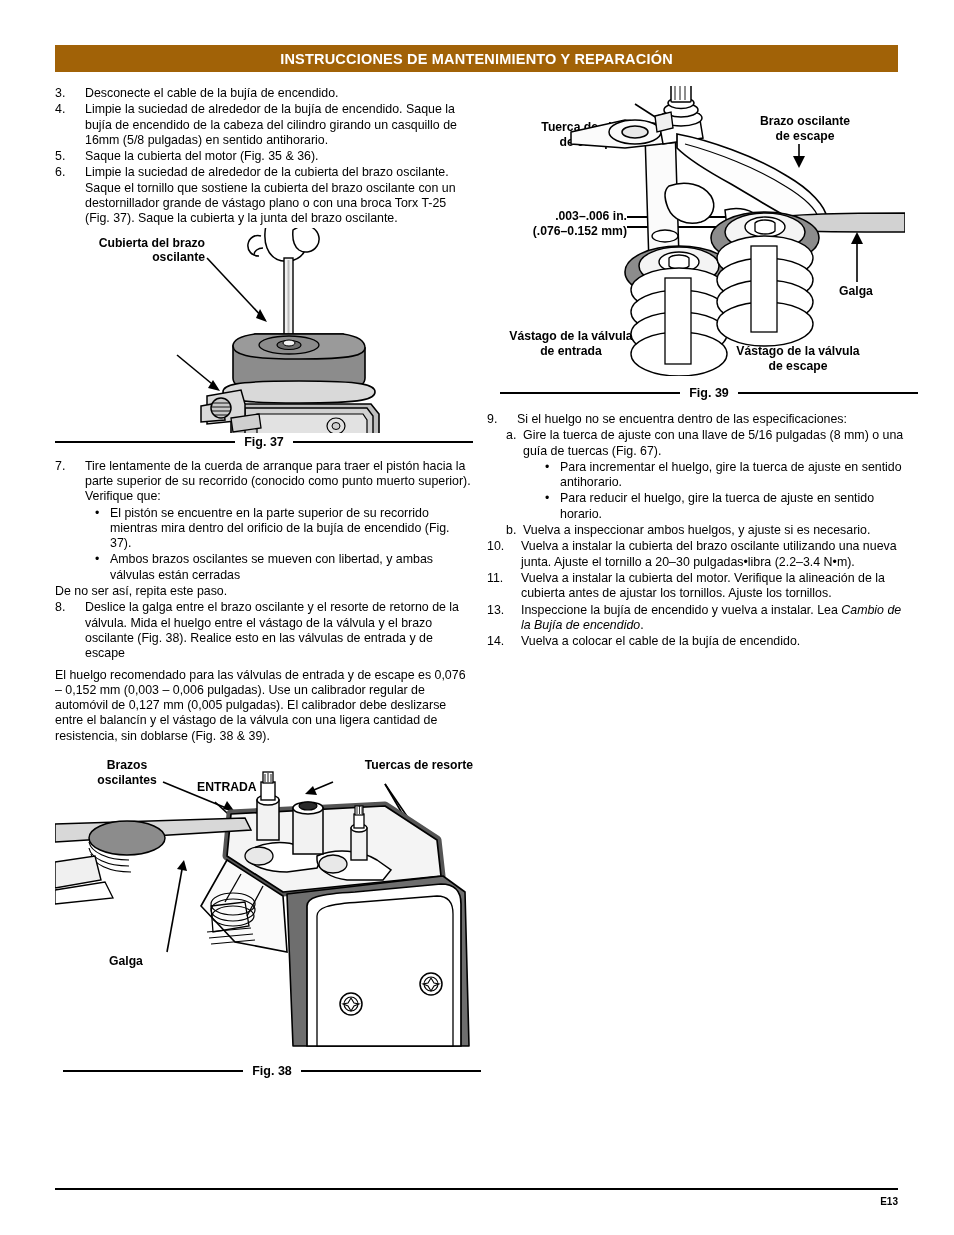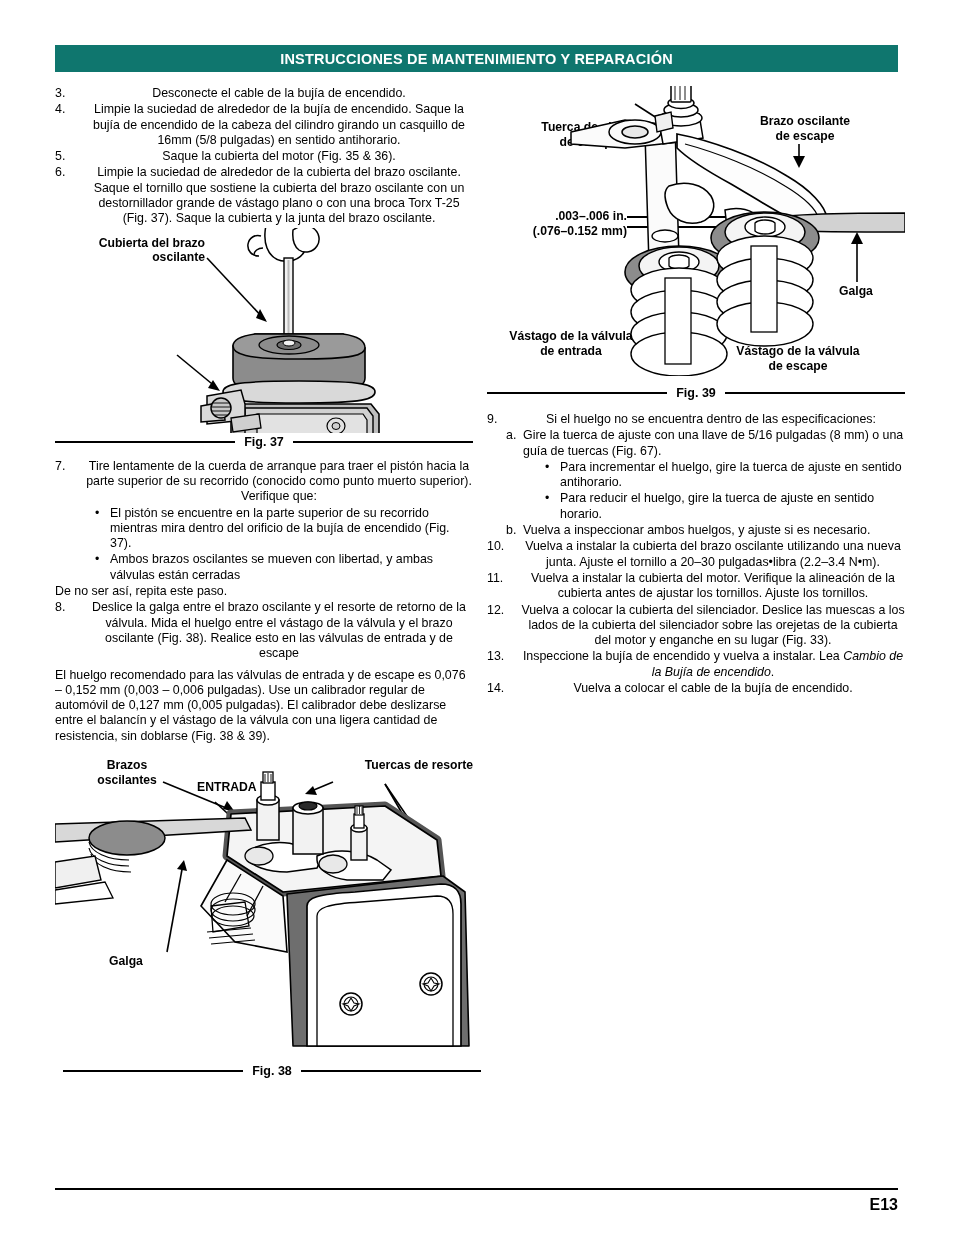--- a/index.html
+++ b/index.html
@@ -22,21 +22,21 @@
     height: 1235px;
   }
 
   
   .header-bar {
     position: absolute;
     left: 55px;
     top: 45px;
     width: 843px;
     height: 27px;
-    background: #0f766e;
+    background: #a16207;
     color: #ffffff;
     font-size: 14.5px;
     font-weight: bold;
     letter-spacing: 0.2px;
     display: flex;
     align-items: center;
     justify-content: center;
   }
 
   
@@ -63,21 +63,21 @@
   }
   .num-item .marker {
     width: 30px;
     flex: 0 0 30px;
     text-align: left;
   }
   .num-item.wide .marker {
     width: 34px;
     flex: 0 0 34px;
   }
-  .num-item .body { flex: 1; text-align: center; }
+  .num-item .body { flex: 1; }
 
   .sub-item {
     display: flex;
     font-size: 12.4px;
     line-height: 15.3px;
     margin-left: 19px;
     margin-bottom: 1px;
   }
   .sub-item .marker {
     width: 17px;
@@ -145,21 +145,21 @@
     position: absolute;
     left: 55px;
     top: 1188px;
     width: 843px;
     border-top: 2px solid #000;
   }
   .footer-page {
     position: absolute;
     right: 56px;
     top: 1196px;
-    font-size: 16px;
+    font-size: 10px;
     font-weight: bold;
   }
 </style>
 </head>
 <body>
 
 <div class="page">
 
   <div class="header-bar">
     <span>INSTRUCCIONES DE MANTENIMIENTO Y REPARACIÓN</span>
@@ -499,21 +499,21 @@
           <g fill="#fff" stroke="#000" stroke-width="1.4">
             <ellipse cx="278" cy="172" rx="48" ry="22"></ellipse>
             <ellipse cx="278" cy="194" rx="48" ry="22"></ellipse>
             <ellipse cx="278" cy="216" rx="48" ry="22"></ellipse>
             <ellipse cx="278" cy="238" rx="48" ry="22"></ellipse>
           </g>
           <rect x="264" y="160" width="26" height="86" fill="#fff" stroke="#000" stroke-width="1.3"></rect>
         </g>
       </svg>
 
-      <div class="fig-rule" style="position:absolute; bottom:-2px; left:0; width:418px;">
+      <div class="fig-rule" style="position:absolute; bottom:-2px; left:13px; width:418px;">
         <span class="line"></span>
         <span class="cap">Fig. 39</span>
         <span class="line"></span>
       </div>
     </div>
 
     <div style="margin-top:14px;">
       <div class="num-item">
         <span class="marker">9.</span>
         <span class="body">Si el huelgo no se encuentra dentro de las especificaciones:</span>
@@ -537,24 +537,20 @@
     </div>
 
     <div class="num-item wide">
       <span class="marker">10.</span>
       <span class="body">Vuelva a instalar la cubierta del brazo oscilante utilizando una nueva junta. Ajuste el tornillo a 20–30 pulgadas•libra (2.2–3.4 N•m).</span>
     </div>
     <div class="num-item wide">
       <span class="marker">11.</span>
       <span class="body">Vuelva a instalar la cubierta del motor. Verifique la alineación de la cubierta antes de ajustar los tornillos. Ajuste los tornillos.</span>
     </div>
-    <div class="num-item wide">
-      <span class="marker">12.</span>
-      <span class="body">Vuelva a colocar la cubierta del silenciador. Deslice las muescas a los lados de la cubierta del silenciador sobre las orejetas de la cubierta del motor y enganche en su lugar (Fig. 33).</span>
-    </div>
 
     <div class="num-item wide">
       <span class="marker">13.</span>
       <span class="body"><span>Inspeccione la bujía de encendido y vuelva a instalar. Lea </span><span class="italic">Cambio de la Bujía de encendido</span><span>.</span></span>
     </div>
 
     <div class="num-item wide">
       <span class="marker">14.</span>
       <span class="body">Vuelva a colocar el cable de la bujía de encendido.</span>
     </div>

